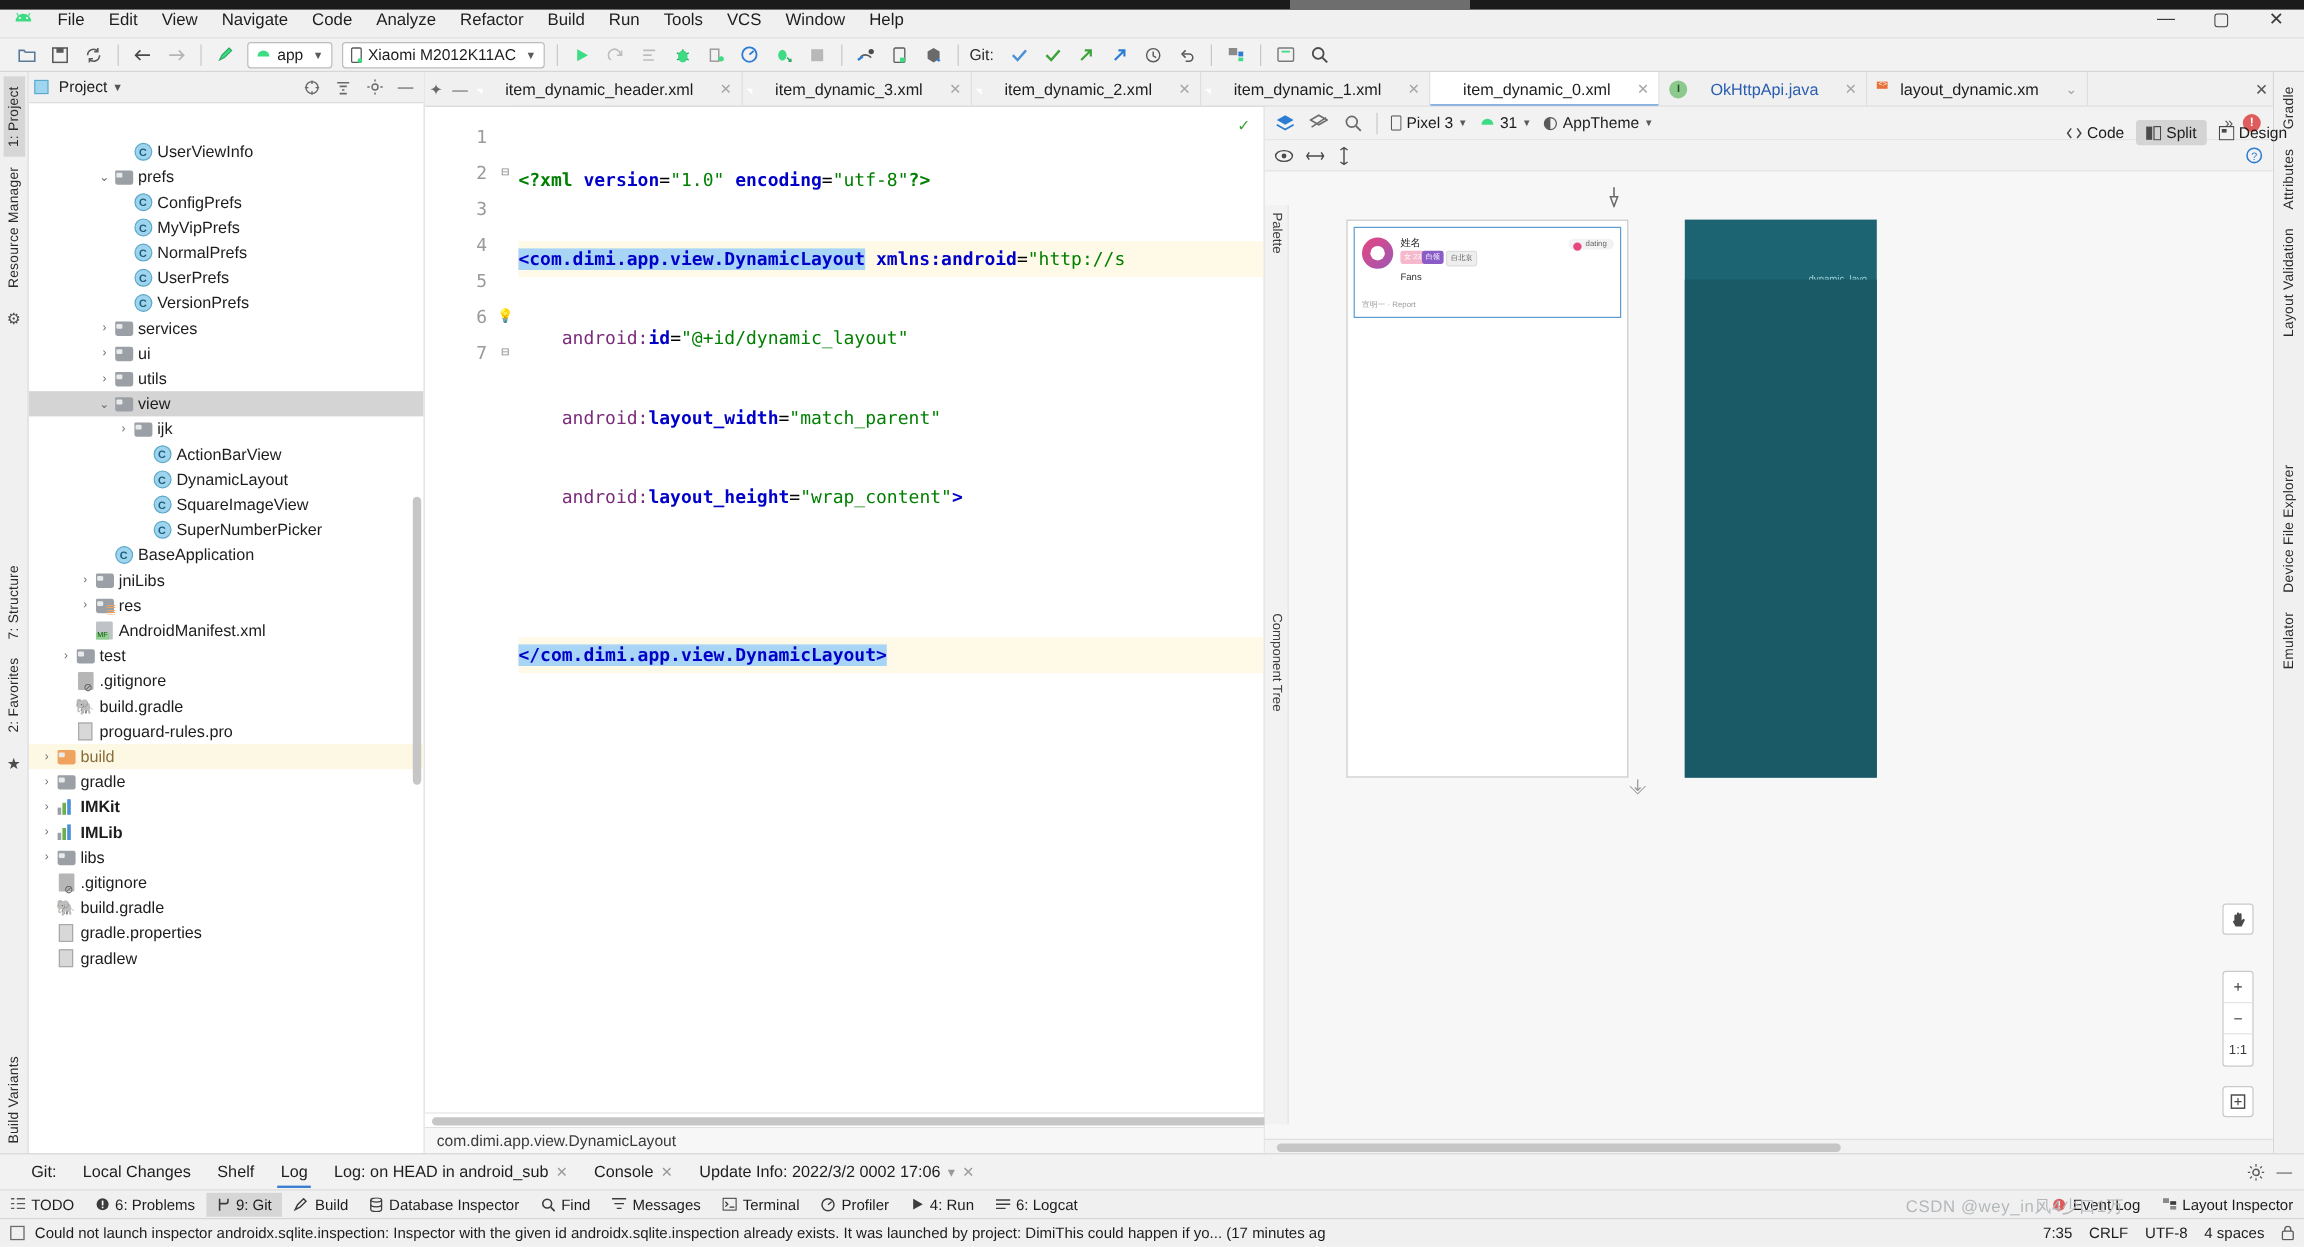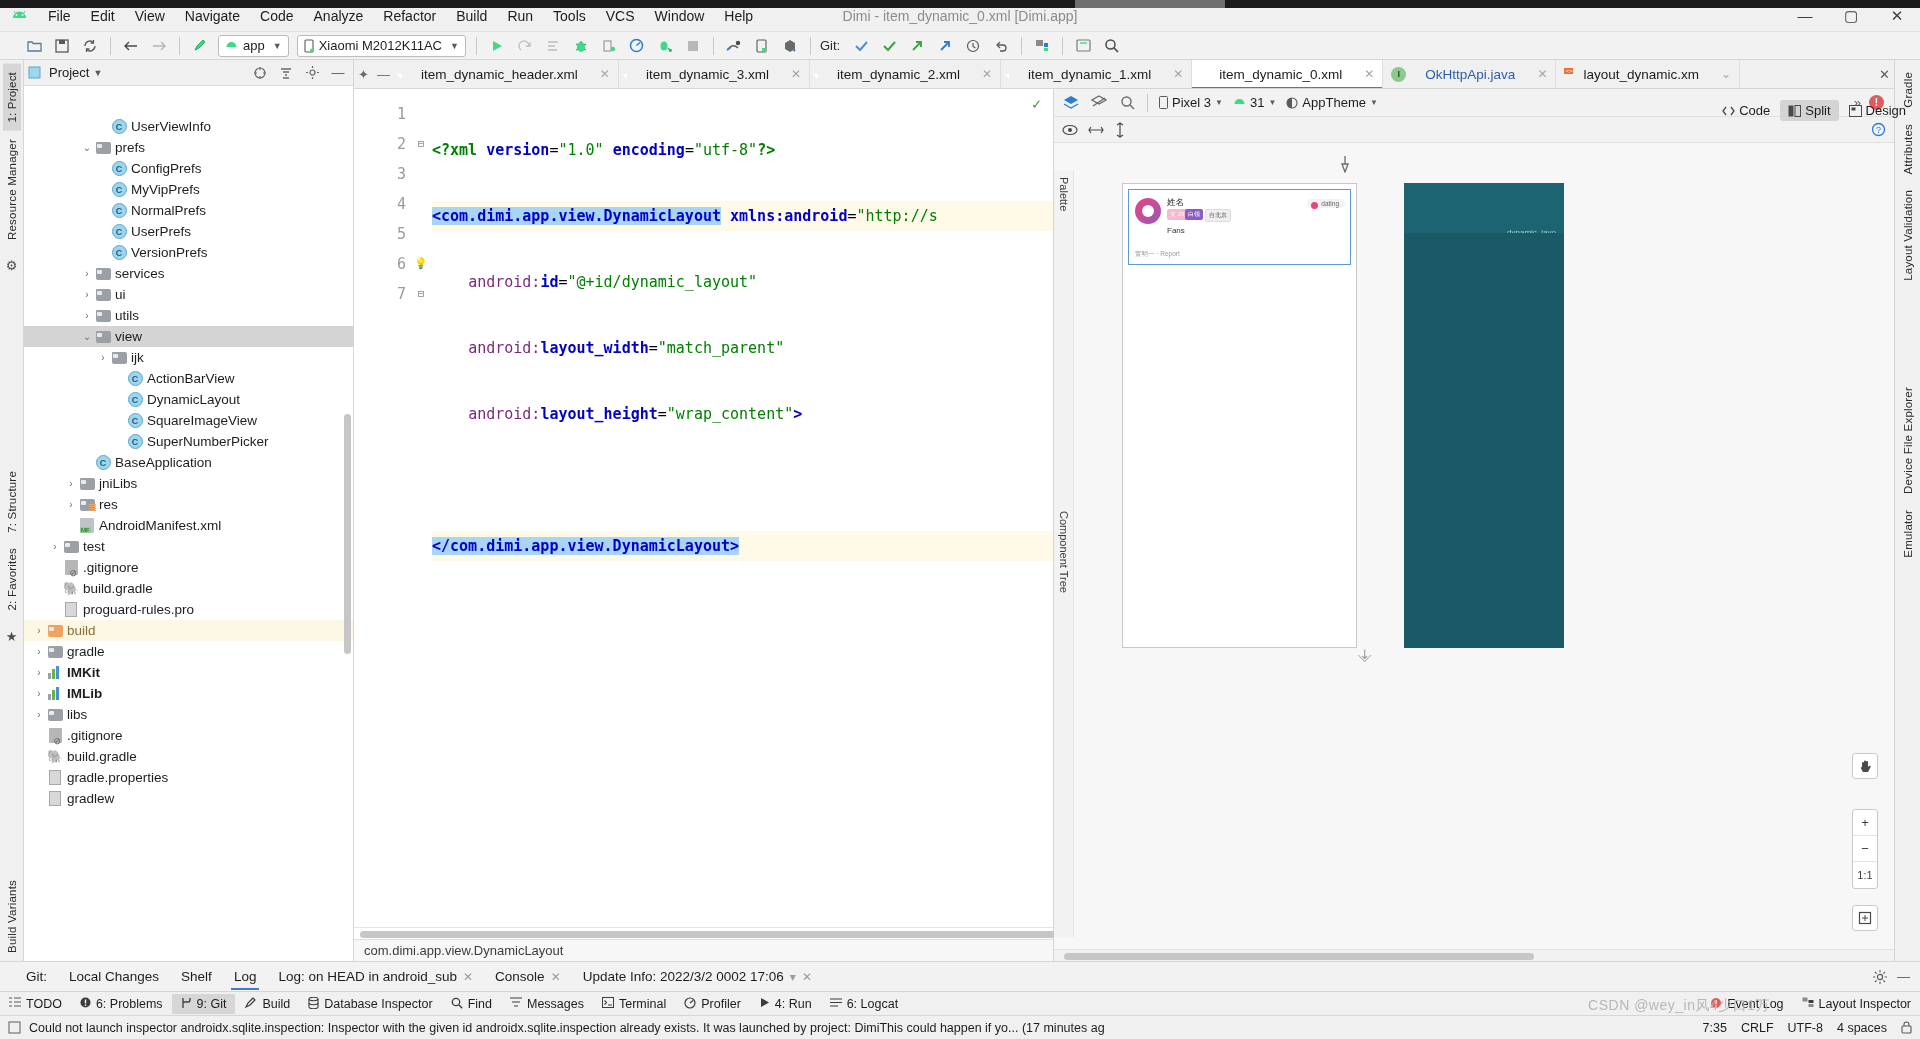--- a/index.html
+++ b/index.html
@@ -30,21 +30,21 @@
   .win-buttons { margin-left: auto; display: flex; height: 100%; z-index: 3; }
   .win-btn { width: 46px; display: flex; align-items: center; justify-content: center; color: #3c3c3c; font-size: 15px;}
 
   
   .dark-strip { position:absolute; top:0; left:0; height:8px; width:1920px; background:#1b1b1b; z-index:5;}
   .dark-strip .light { position:absolute; left:1075px; top:0; width:150px; height:8px; background:#6e6e6e;}
 
   
   .toolbar {
     height: 28px; background: #f2f2f2; display: flex; align-items: center;
-    border-bottom: 1px solid #d6d6d6; padding: 0 21px; gap: 2px; flex: 0 0 28px;
+    border-bottom: 1px solid #d6d6d6; padding: 0 9px; gap: 2px; flex: 0 0 28px;
   }
   .tb-icon { width: 26px; height: 24px; display: flex; align-items: center; justify-content: center; color: #5a5a5a; }
   .tb-sep { width: 1px; height: 18px; background: #c8c8c8; margin: 0 5px; }
   .combo {
     height: 22px; border: 1px solid #bcbcbc; background: #fff; border-radius: 3px;
     display: flex; align-items: center; padding: 0 6px; gap: 5px; font-size: 13px; margin: 0 3px;
   }
   .combo .caret { font-size: 9px; color: #5a5a5a; margin-left: 3px;}
   .git-label { font-size: 13px; color: #2b2b2b; margin: 0 6px 0 2px; }
 
@@ -204,21 +204,21 @@
   .git-panel { height: 30px; background:#f2f2f2; border-top:1px solid #d6d6d6; display:flex; align-items:center;
                padding-left: 26px; gap: 0; flex:0 0 30px; position: relative;}
   .gp-item { font-size: 13.5px; padding: 6px 11px; color: #1d1d1d; position: relative;}
   .gp-item.active::after { content:""; position:absolute; left:8px; right:8px; bottom:0; height:2px; background:#3c7fd0;}
   .gp-item .x { color:#9a9a9a; margin-left:6px; font-size:12px;}
   .gp-right { margin-left:auto; display:flex; align-items:center; gap:10px; padding-right:10px; color:#5a5a5a;}
 
   
   .tw-bar { height: 24px; background:#f0f0f0; border-top:1px solid #d6d6d6; display:flex; align-items:center;
             gap:0; font-size:12.5px; flex:0 0 24px;}
-  .tw-item { display:flex; align-items:flex-start; gap:5px; padding: 3px 9px; color:#1d1d1d; white-space: nowrap;}
+  .tw-item { display:flex; align-items:center; gap:5px; padding: 3px 9px; color:#1d1d1d; white-space: nowrap;}
   .tw-item.active { background:#d6d6d6; }
 
   
   .statusbar { height: 24px; background:#f0f0f0; border-top:1px solid #d6d6d6; display:flex; align-items:center;
                font-size:12.5px; padding:0 8px; gap:8px; flex:0 0 24px; position:relative;}
   .sb-msg { color:#1d1d1d; white-space: nowrap; overflow:hidden; }
   .sb-right { margin-left:auto; display:flex; align-items:center; gap:14px; color:#1d1d1d;}
   .watermark { position:absolute; right: 150px; bottom: 24px; font-size: 14px; color: #b4b8bb; letter-spacing: .5px;}
   svg { display:block; }
 </style>
@@ -248,21 +248,20 @@
       <div class="menu-item">Code</div>
       <div class="menu-item">Analyze</div>
       <div class="menu-item">Refactor</div>
       <div class="menu-item">Build</div>
       <div class="menu-item">Run</div>
       <div class="menu-item">Tools</div>
       <div class="menu-item">VCS</div>
       <div class="menu-item">Window</div>
       <div class="menu-item">Help</div>
     </div>
-    <div class="win-title">Dimi - item_dynamic_0.xml [Dimi.app]</div>
     <div class="win-buttons">
       <div class="win-btn">—</div>
       <div class="win-btn">▢</div>
       <div class="win-btn close">✕</div>
     </div>
   </div>
 
   <div class="toolbar">
     <div class="tb-icon">
         <svg width="15" height="14" viewBox="0 0 15 14">

